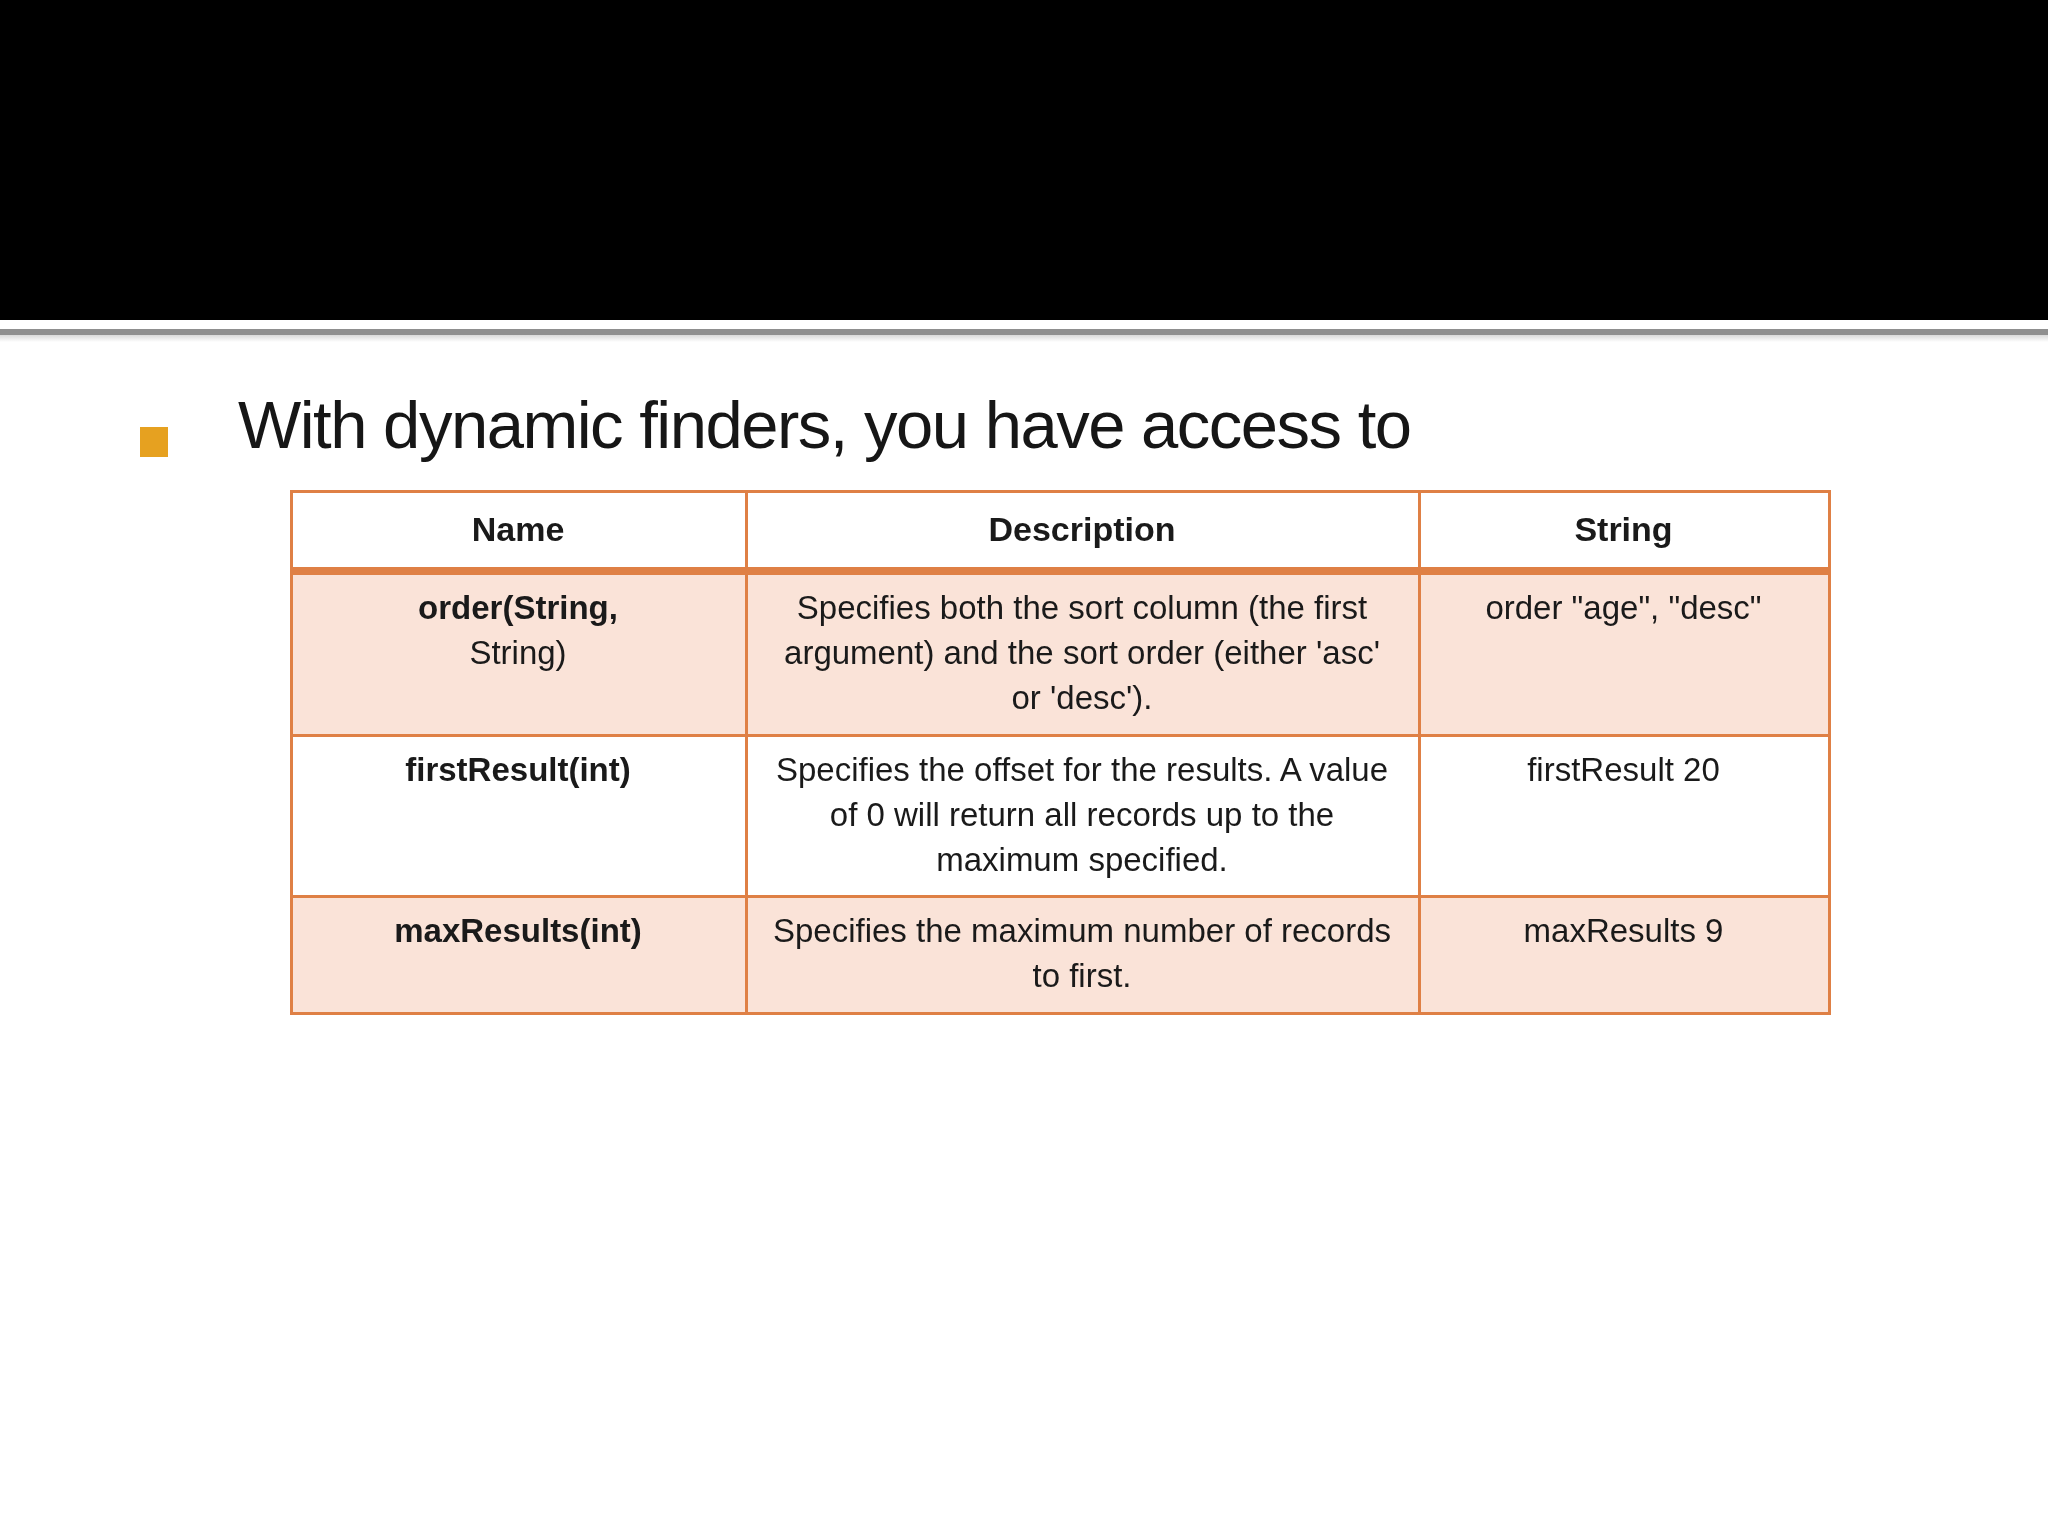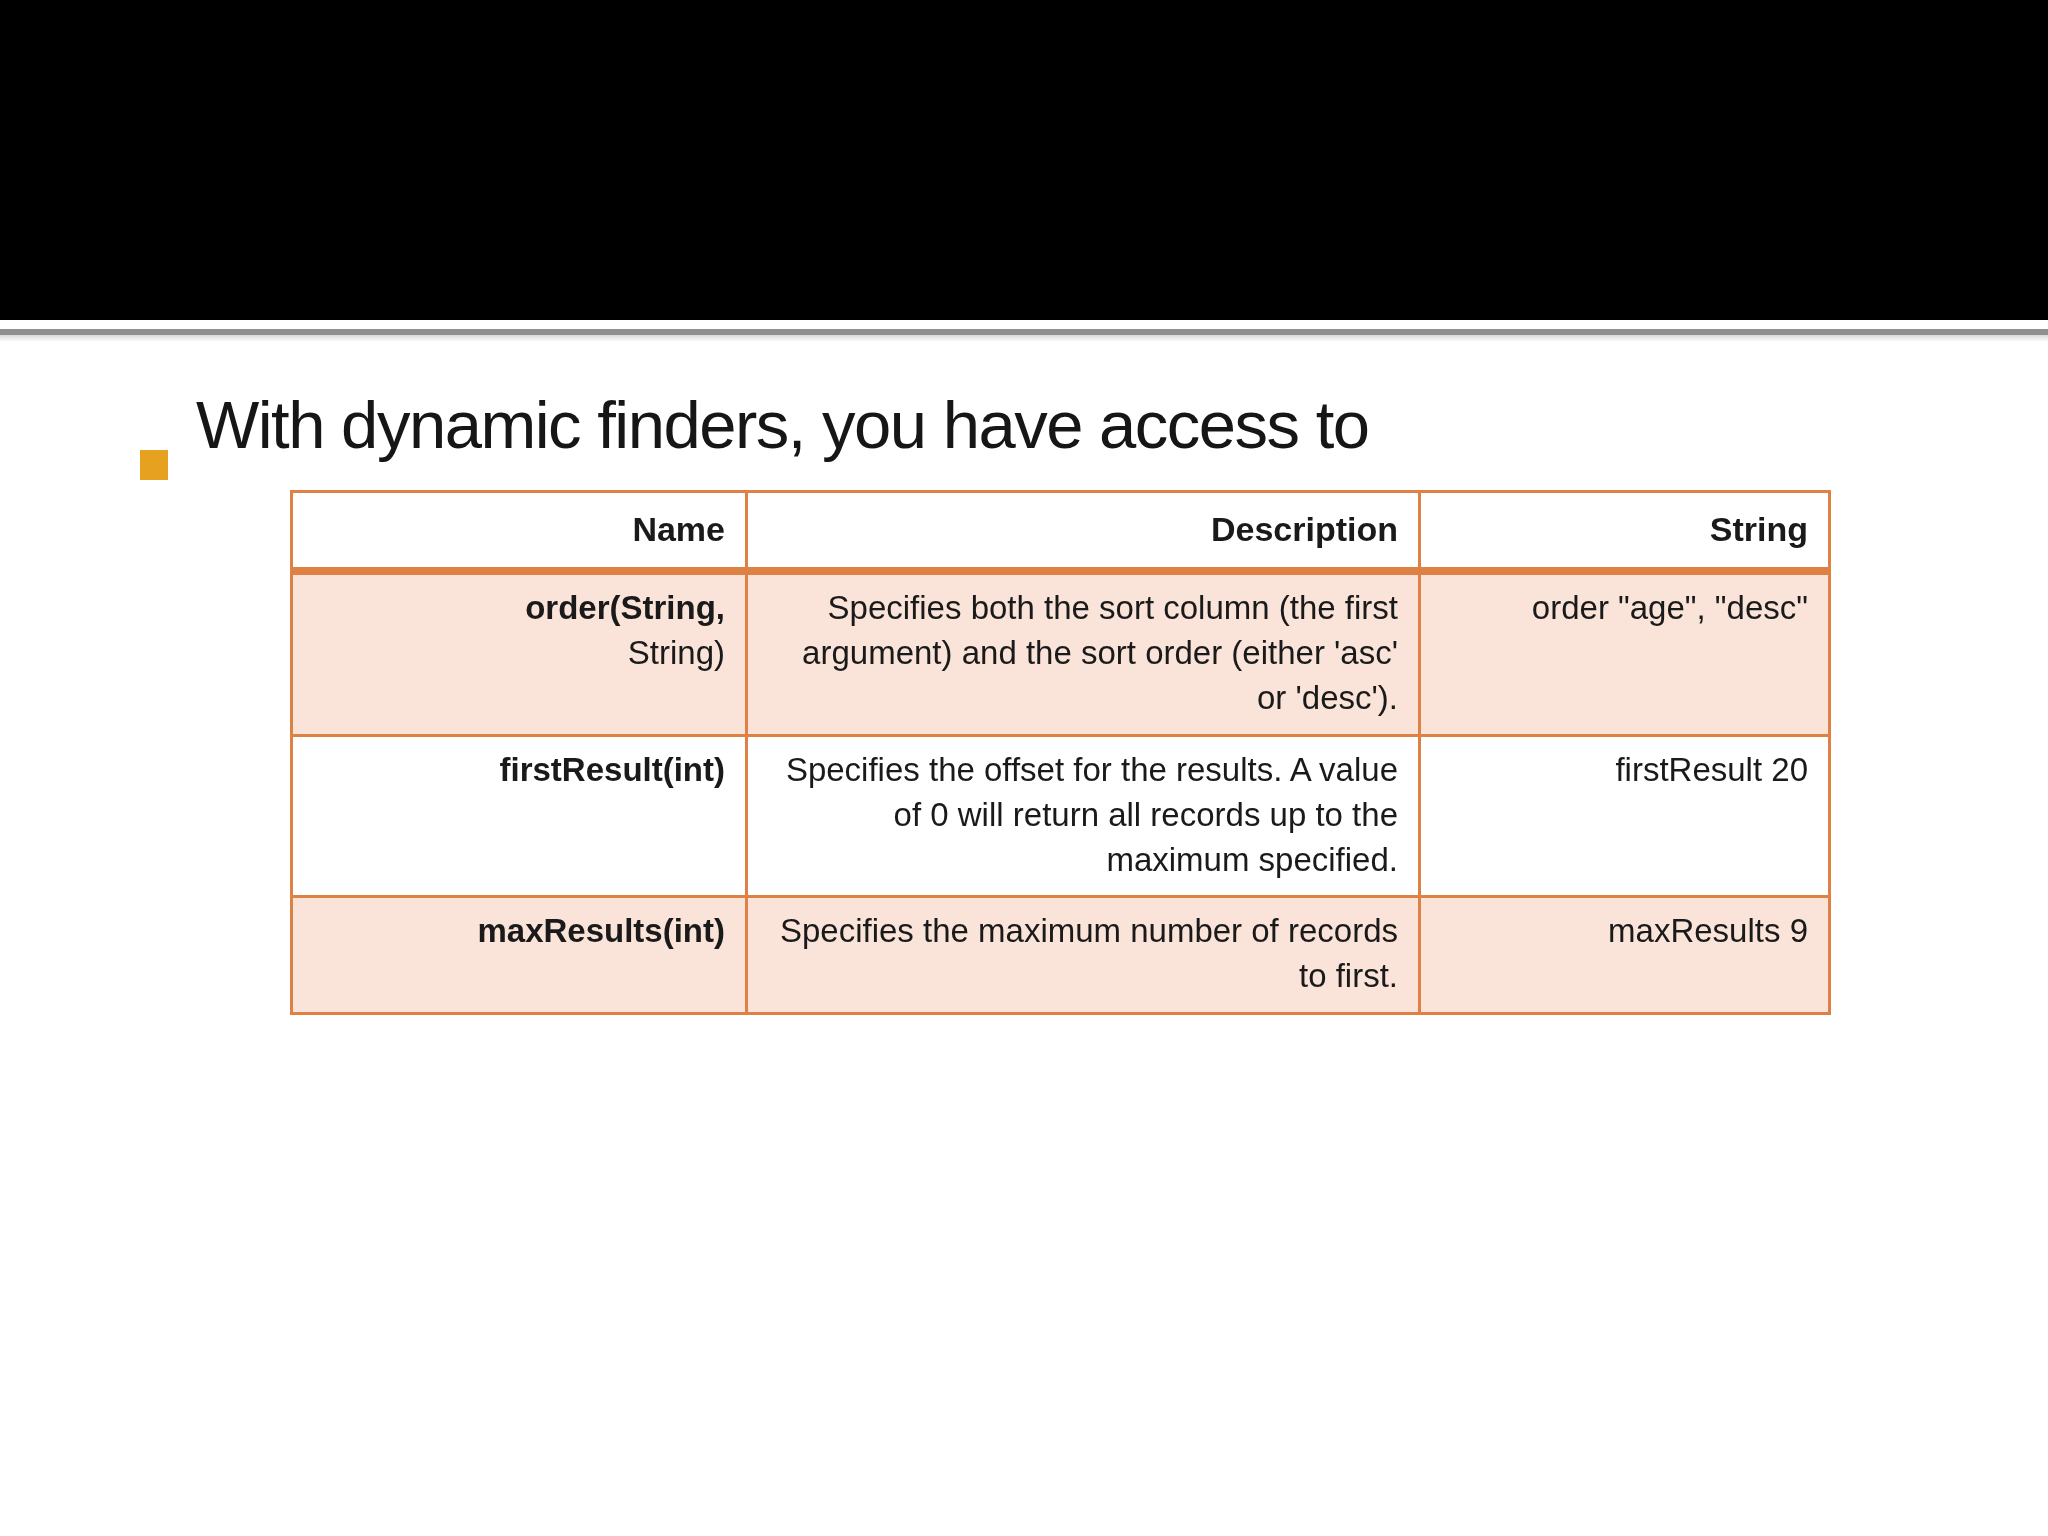--- a/index.html
+++ b/index.html
@@ -28,22 +28,22 @@
       #ffffff 22px,#ffffff 100%);
   }
   .content{
     padding:24px 100px 0 140px;
   }
   .bullet-list{
     list-style:none;margin:0;padding:0;
   }
   .bullet-item{
     display:flex;
-    align-items:flex-end;
-    gap:28px;
+    align-items:center;
+    gap:70px;
     margin:0 0 6px 0;
   }
   .bullet-square{
     flex:none;
     width:28px;height:30px;
     margin-top:34px;
     background:var(--accent-bullet);
   }
   .bullet-text{
     font-size:67px;
@@ -61,21 +61,21 @@
     width:1538px;
     background:#ffffff;
   }
   .options-table col.c-name{width:455px;}
   .options-table col.c-desc{width:673px;}
   .options-table col.c-ex{width:410px;}
   .options-table th,
   .options-table td{
     border:3px solid var(--table-border);
     vertical-align:top;
-    text-align:right;
+    text-align:center;
     padding:11px 20px 13px 18px;
     font-size:33px;
     line-height:1.36;
     color:#1a1a1a;
     overflow:hidden;
   }
   .options-table th{
     font-size:34px;
     font-weight:bold;
     background:#ffffff;

